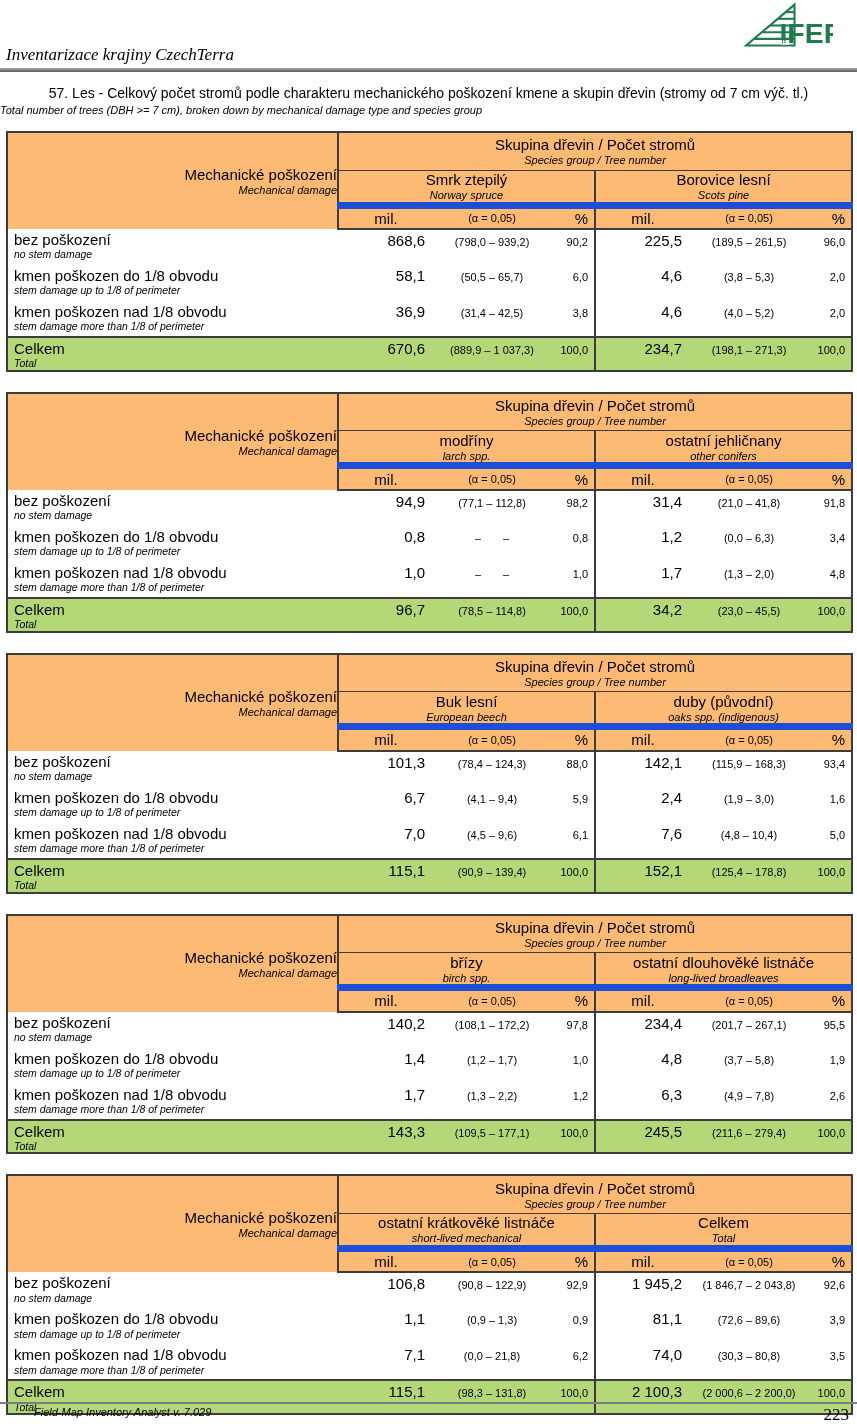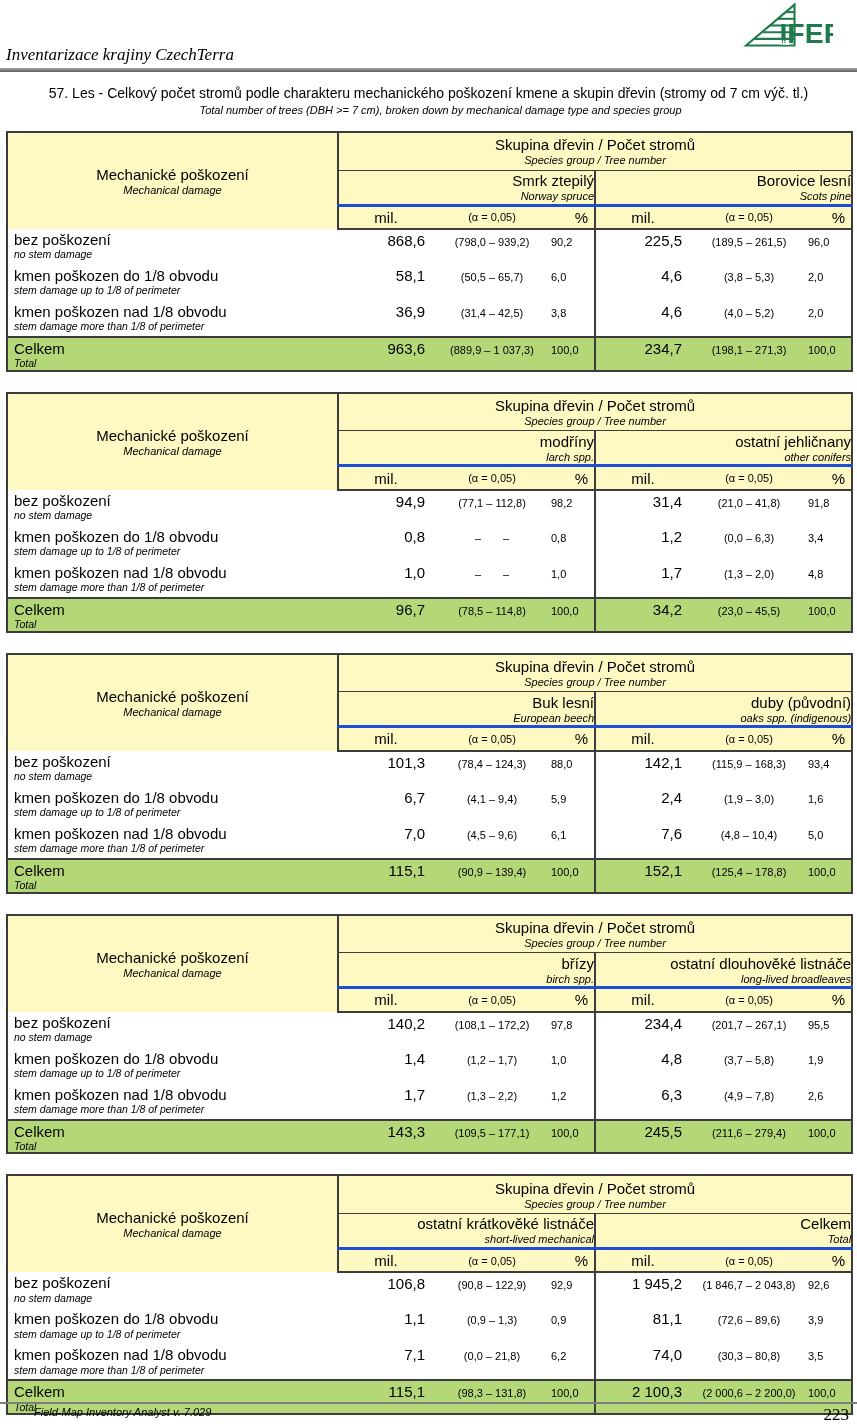--- a/index.html
+++ b/index.html
@@ -12,53 +12,53 @@
   
   .masthead { position:relative; height:68px;text-align:right; }
   .masthead-title {
     position:absolute; left:6px; bottom:3px;
     font-family:"Liberation Serif", serif; font-style:italic; font-size:17px;
   }
   .logo { position:absolute; right:24px; top:2px; width:92px; height:52px; }
   .header-rule { height:4px; background:linear-gradient(#a8a8a8,#5e5e5e); }
   
   .doc-title { text-align:center; font-size:14px; margin-top:13px; padding:0 10px; }
-  .doc-subtitle { text-align:center; font-size:11px; font-style:italic; margin-top:3px;margin-left:24px; }
+  .doc-subtitle { text-align:left; font-size:11px; font-style:italic; margin-top:3px; }
   
   #tables { margin-top:15px; }
   table.stat {
     border-collapse:collapse; table-layout:fixed;
     width:845px; margin:0 0 20px 6px;
     border:2px solid #3c3c3c;
   }
   col.c-label { width:331px; }
   col.c-mil { width:95px; }
   col.c-ci  { width:118px; }
   col.c-pct { width:44px; }
-  thead th { background:#fef9c3; font-weight:normal; vertical-align:middle; }
-  .label-head { border-right:2px solid #3c3c3c; text-align:center;margin-left:32px; }
+  thead th { background:#fdba74; font-weight:normal; vertical-align:middle; }
+  .label-head { border-right:2px solid #3c3c3c; text-align:right;margin-left:32px; }
   .label-head .cz { font-size:15px; }
   .label-head .en, .group-head .en, .species .en { font-size:11px; font-style:italic; margin-top:1px; }
   .group-head { border-bottom:1px solid #3c3c3c; text-align:center; height:38px; }
   .group-head .cz { font-size:15px; }
-  .hr2 th { border-bottom:3px solid #1d4ed8; height:35px; text-align:right; }
+  .hr2 th { border-bottom:7px solid #1d4ed8; height:35px; text-align:center; }
   .species .cz { font-size:15px; }
   .hr3 th { border-bottom:2px solid #3c3c3c; height:24px; }
   .gsep { border-left:2px solid #3c3c3c; }
   .mil-h { font-size:15px; text-align:center; }
   .ci-h  { font-size:11px; text-align:center; }
   .pct-h { font-size:15px; text-align:right; padding-right:6px; }
   tbody td { vertical-align:top; white-space:nowrap; }
   tr.dr td { height:36px; }
   .label-cell { padding:2px 4px 0 6px; white-space:normal; }
   .label-cell .cz { font-size:15px; line-height:1.15; }
   .label-cell .en { font-size:10.5px; font-style:italic; line-height:1.2; }
   td.val { font-size:15px; text-align:right; padding:2px 8px 0 0; }
   td.ci  { font-size:11px; text-align:center; padding-top:6px; }
-  td.pct { font-size:11px; padding:6px 6px 0 0; }
+  td.pct { font-size:11px; text-align:right; padding:6px 6px 0 0; }
   tr.total td { border-top:2px solid #3c3c3c; background:#b4d878; height:29px; }
   
   .footer { position:absolute; left:0; top:1402px; width:857px; }
   .footer-rule { height:2px; background:#7d7d7d; }
   .footer-line { display:flex; justify-content:space-between; align-items:flex-start;padding-left:28px; }
   .footer-sw { font-size:11px; font-style:italic; padding:2px 0 0 6px; }
   .page-num { font-family:"Liberation Serif", serif; font-size:17px; padding:1px 8px 0 0; }
 </style>
 </head>
 <body>
@@ -159,21 +159,21 @@
         <td class="pct">3,8</td>
         <td class="val gsep">4,6</td>
         <td class="ci">(4,0 – 5,2)</td>
         <td class="pct">2,0</td>
       </tr>
       <tr class="total">
         <td class="label-cell">
           <div class="cz">Celkem</div>
           <div class="en">Total</div>
         </td>
-        <td class="val">963,6</td>
+        <td class="val">670,6</td>
         <td class="ci">(889,9 – 1 037,3)</td>
         <td class="pct">100,0</td>
         <td class="val gsep">234,7</td>
         <td class="ci">(198,1 – 271,3)</td>
         <td class="pct">100,0</td>
       </tr>
     </tbody>
   </table>
 
   <table class="stat">

